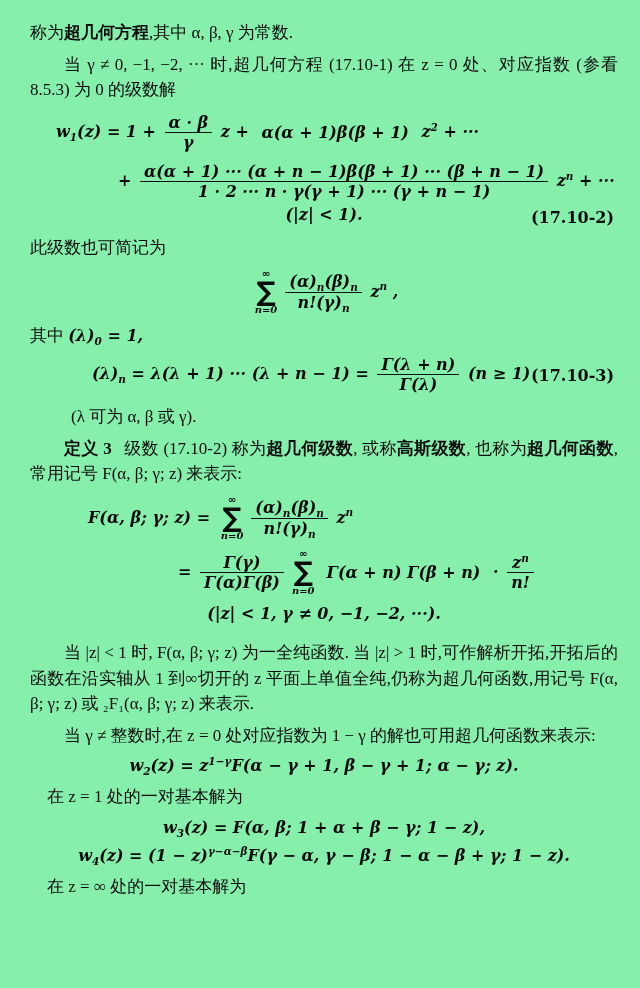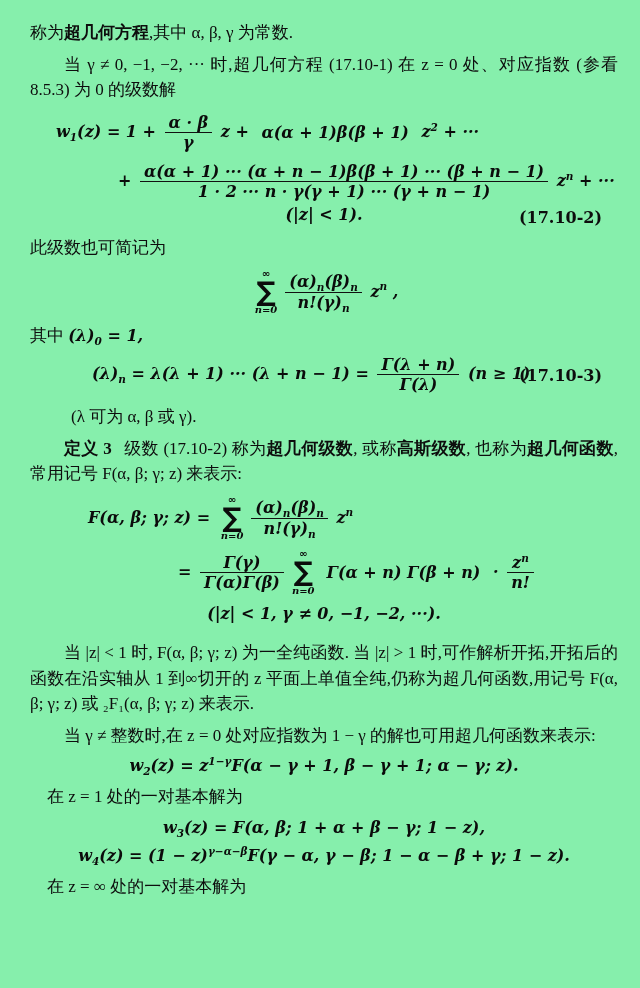--- a/index.html
+++ b/index.html
@@ -36,21 +36,21 @@
   .fcenter{text-align:center;margin:8px 0;}
   .inlinef{font-size:16px;}
   .w1{margin-left:26px;margin-top:10px;margin-bottom:10px;}
   .w1b{margin-left:88px;margin-bottom:2px;}
   .fdef1{margin-left:58px;margin-top:8px;}
   .fdef2{margin-left:148px;margin-top:6px;}
   .pochf{margin-left:62px;}
   .eqrow{position:relative;text-align:center;margin:4px 0 6px 0;min-height:24px;}
   .eqrow.leftf{text-align:left;}
   .eqnum{
-    position:absolute;right:16px;top:50%;transform:translateY(-50%);
+    position:absolute;right:4px;top:50%;transform:translateY(-50%);
     font-style:normal;font-weight:800;font-family:"DejaVu Serif",serif;font-size:16px;
   }
   .cond{font-style:italic;}
   .condline{margin-top:4px;margin-bottom:16px;}
   sub,sup{font-size:10.5px;line-height:0;}
   .frac{
     display:inline-block;vertical-align:middle;text-align:center;margin:0 3px;
   }
   .frac .num,.frac .den{display:block;padding:0 4px;line-height:1.2;white-space:nowrap;}
   .frac .den{border-top:1.5px solid #111;}

